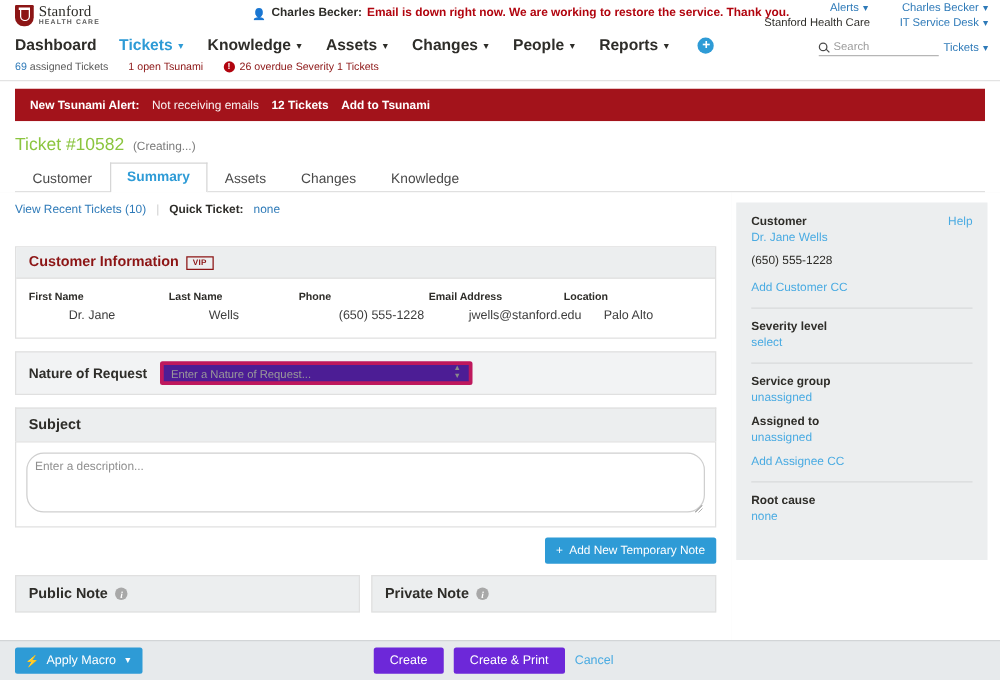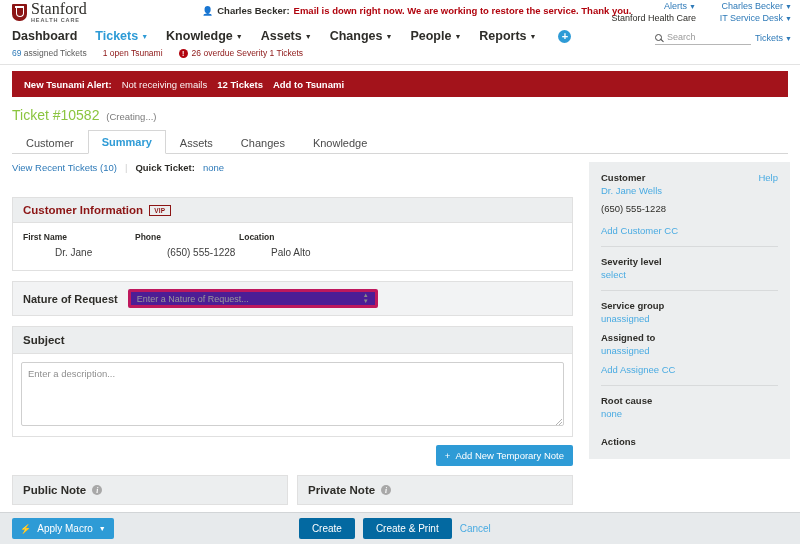--- a/index.html
+++ b/index.html
@@ -25,21 +25,21 @@
     border-radius: 1px 1px 7px 7px; display:flex; align-items:center; justify-content:center;
   }
   .logo-mark:after {
     content:""; width:8px; height:9px; border:1.5px solid #fff; border-radius:0 0 4px 4px;
     border-top:none; box-sizing:border-box;
   }
   .logo-mark:before {
     content:""; position:absolute; top:2px; left:3px; width:9px; height:2px; background:#fff;
   }
   .logo-text { line-height: 1; }
-  .logo-name { font-family:"Liberation Serif", serif; font-size: 16px; color:#2e2d29; letter-spacing:.1px; }
+  .logo-name { font-family:"Liberation Serif", serif; font-size: 12px; color:#2e2d29; letter-spacing:.1px; }
   .logo-sub { font-size: 5.5px; color:#5d5d5d; letter-spacing:.9px; font-weight:bold; margin-top:1px; }
 
   .alert-msg {
     position:absolute; left:202px; top:5px; display:flex; align-items:center; gap:4px;
     font-size:9.5px; font-weight:bold;
   }
   .alert-user { color:#2e2d29; }
   .alert-txt { color:#b1040e; }
   .person-icon { color:#2e2d29; font-size:9px; }
 
@@ -148,21 +148,21 @@
     flex:0 0 250px; height:19px; border:3px solid #be185d; background:#4c1d95; border-radius:2px;
     display:flex; align-items:center; padding:0 6px; font-size:9px; color:#9a9a9a; position:relative;
     cursor:pointer;
   }
   .spinner { margin-left:auto; display:flex; flex-direction:column; gap:1px; color:#8a8a8a; font-size:6px; line-height:5px; }
 
   
   .subj-head { background:#eceeef; border:1px solid #e0e0e0; border-bottom:none; padding:7px 10px; font-size:11.5px; font-weight:bold; color:#2e2d29; }
   .subj-body { border:1px solid #e0e0e0; background:#fff; padding:8px; }
   .subj-area {
-    width:100%; height:64px; border:1px solid #cfcfcf; border-radius:2px; padding:5px 6px;
+    width:100%; height:48px; border:1px solid #cfcfcf; border-radius:14px; padding:5px 6px;
     font-size:9.5px; color:#8f8f8f; font-family:"Liberation Sans", sans-serif; resize:none; outline:none;
     background:#fff; position:relative;
   }
   .subj-area::placeholder { color:#8f8f8f; }
   .resizer { position:relative; }
   .resizer:after {
     content:""; position:absolute; right:10px; bottom:11px; width:6px; height:6px;
     background:
       linear-gradient(135deg, transparent 45%, #b4b4b4 45%, #b4b4b4 55%, transparent 55%),
       linear-gradient(135deg, transparent 70%, #b4b4b4 70%, #b4b4b4 80%, transparent 80%);
@@ -206,21 +206,21 @@
     display:flex; align-items:center; padding:0 12px; gap:8px;
   }
   .macro-btn {
     background:#2e9bd6; color:#fff; font-size:10px; padding:5px 8px; border-radius:2px;
     display:flex; align-items:center; gap:6px; cursor:pointer;
   }
   .macro-btn .bolt { font-size:9px; }
   .macro-btn .mc { font-size:7px; }
   .bottom-center { margin-left:auto; margin-right:auto; display:flex; align-items:center; gap:8px; transform:translateX(-60px); }
   .btn-green {
-    background:#0369a1; color:#fff; font-size:10px; padding:5px 13px; border-radius:2px; cursor:pointer;
+    background:#6d28d9; color:#fff; font-size:10px; padding:5px 13px; border-radius:2px; cursor:pointer;
     border:none; font-family:"Liberation Sans", sans-serif;
   }
   .btn-link { color:#4aabe2; font-size:10px; cursor:pointer; }
 </style>
 </head>
 <body>
 
 <div id="app">
 
   <div class="topbar">
@@ -318,23 +318,31 @@
           <div class="card-head">
             <span class="card-head-title">Customer Information</span>
             <span class="vip">VIP</span>
           </div>
           <div class="card-body">
             <div class="fields">
               <div class="field f1">
                 <div class="f-label">First Name</div>
                 <div class="f-val">Dr. Jane</div>
               </div>
+              <div class="field f2">
+                <div class="f-label">Last Name</div>
+                <div class="f-val">Wells</div>
+              </div>
               <div class="field f3">
                 <div class="f-label">Phone</div>
                 <div class="f-val">(650) 555-1228</div>
+              </div>
+              <div class="field f4">
+                <div class="f-label">Email Address</div>
+                <div class="f-val">jwells@stanford.edu</div>
               </div>
               <div class="field f5">
                 <div class="f-label">Location</div>
                 <div class="f-val">Palo Alto</div>
               </div>
             </div>
           </div>
         </div>
 
         <div class="nor-card">
@@ -414,21 +422,20 @@
         <div class="s-link">Add Assignee CC</div>
 
         <div class="s-hr"></div>
 
         <div class="s-blk">
           <div class="s-label">Root cause</div>
           <div class="s-link">none</div>
         </div>
 
         <div class="s-gap"></div>
-        <div class="s-label">Actions</div>
       </div>
     </div>
   </div>
 
   <div class="bottombar">
     <div class="macro-btn">
       <span class="bolt">⚡</span>
       <span>Apply Macro</span>
       <span class="mc">▼</span>
     </div>

